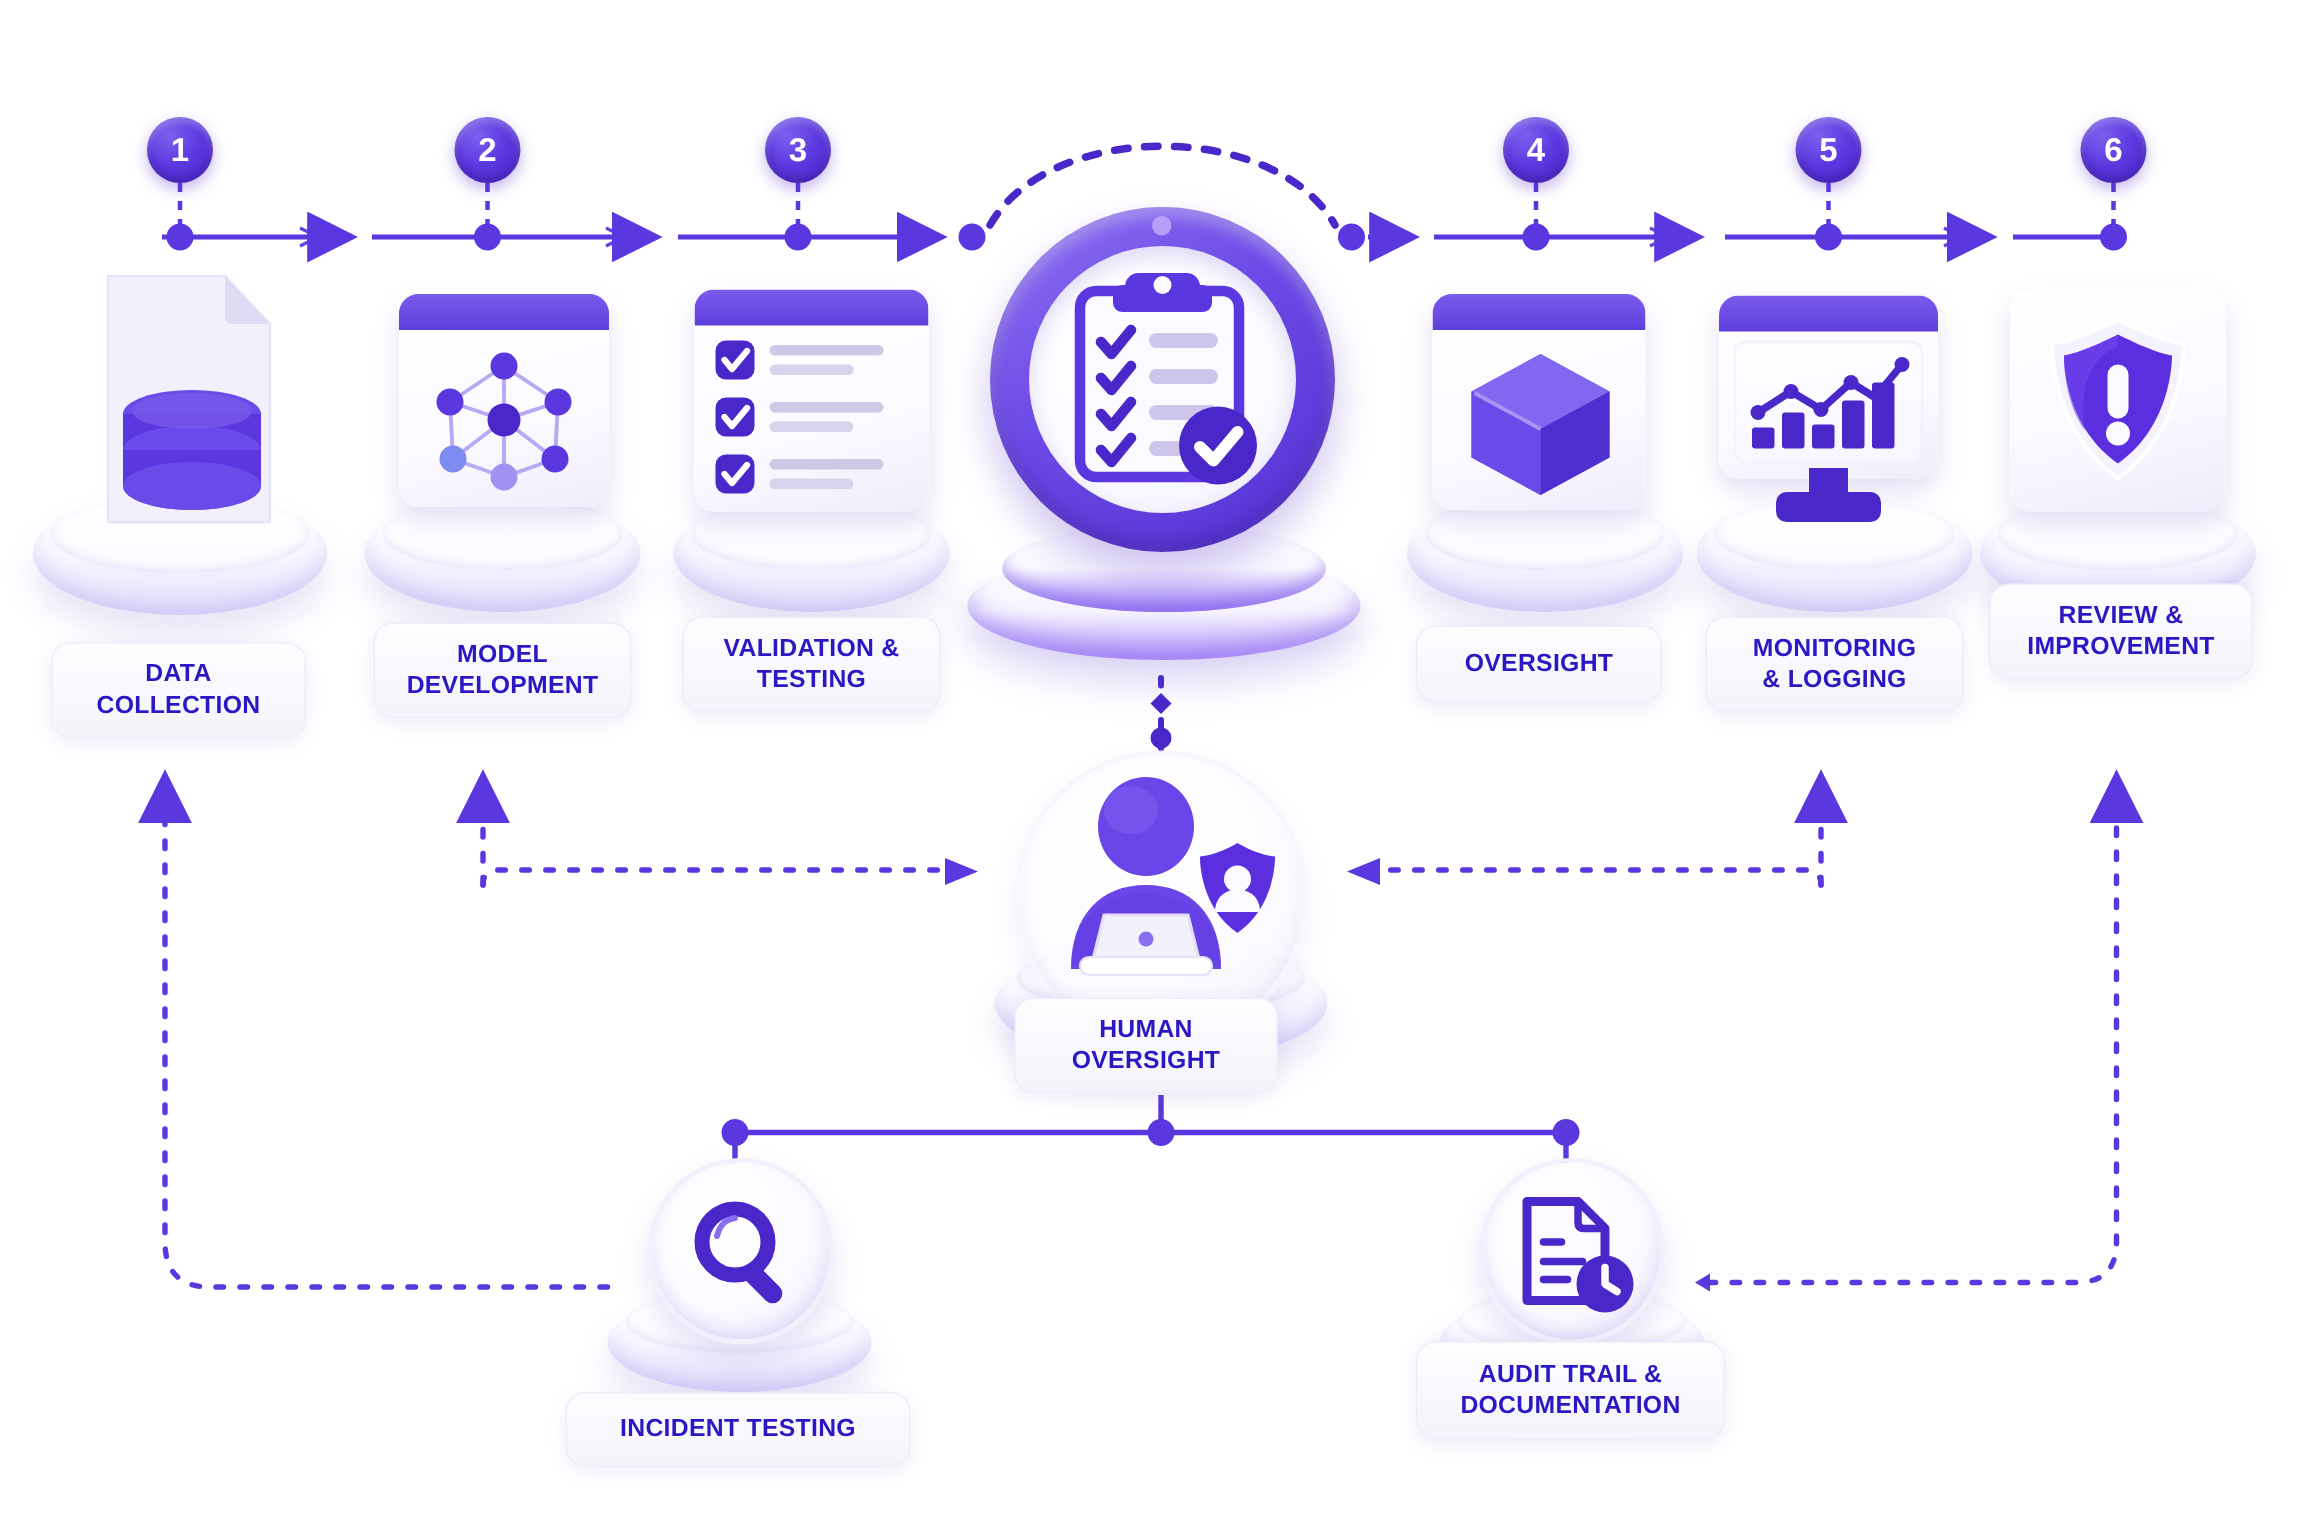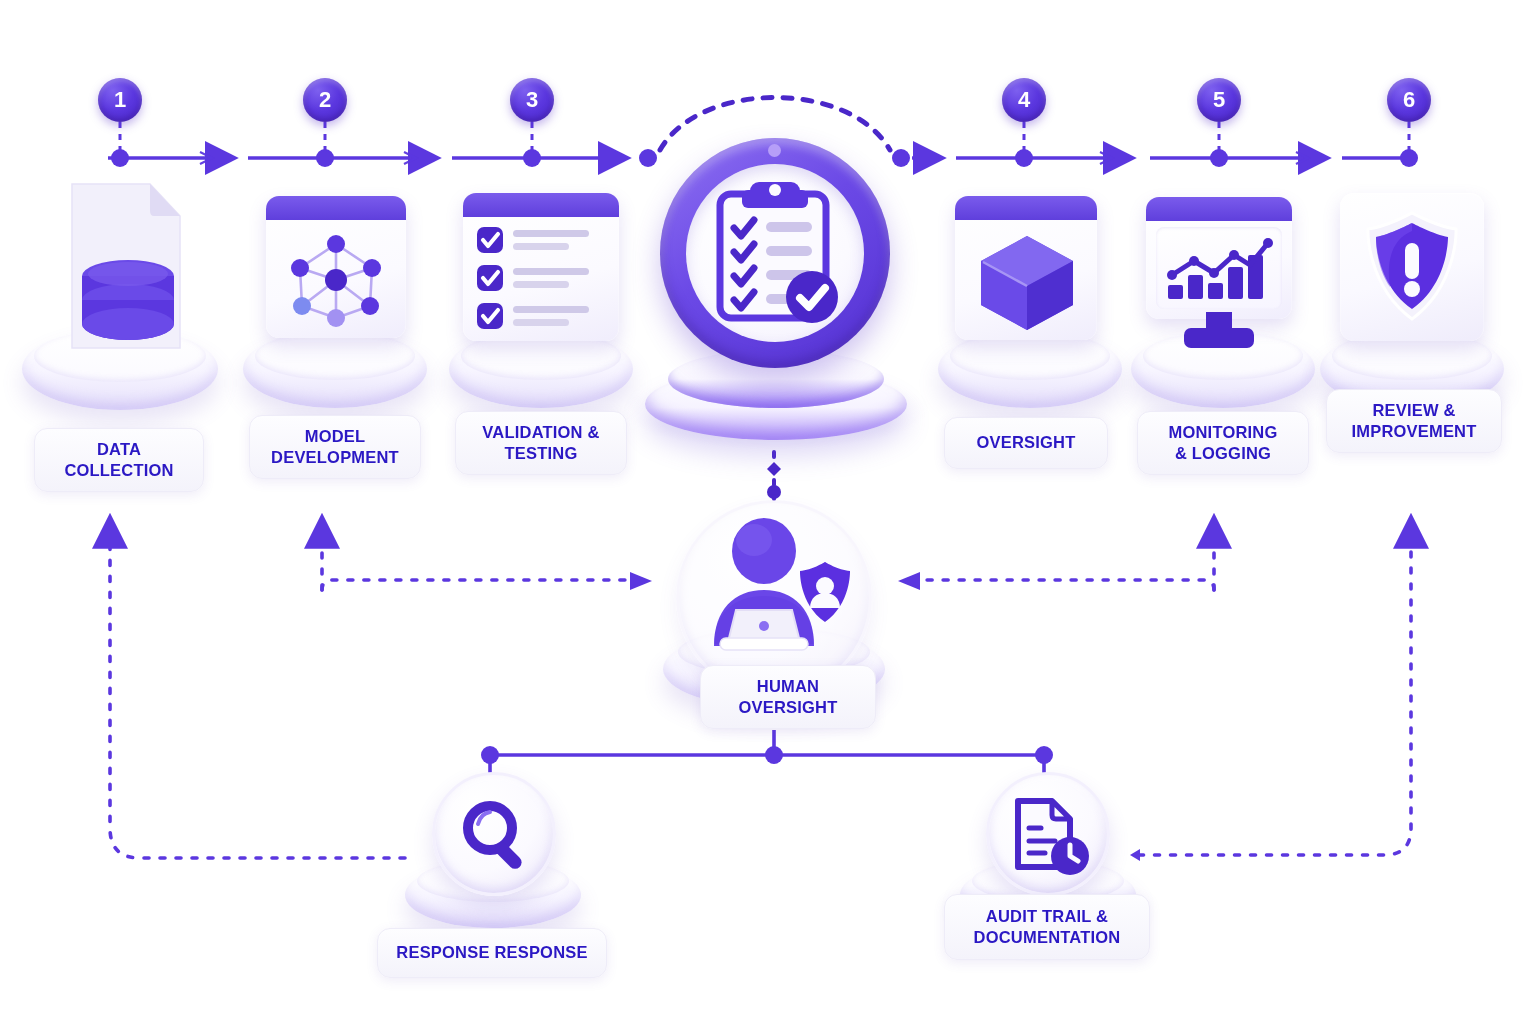--- a/index.html
+++ b/index.html
@@ -388,36 +388,36 @@
       <path d="M24,126 L100,126 L112,126 C112,98 94,78 62,78 C30,78 12,98 12,126 Z" fill="#5b37df" opacity=".35"></path>
       <path d="M34,92 L90,92 L98,124 L26,124 Z" fill="#f2f0fb" stroke="#e3def6" stroke-width="2"></path>
       <rect x="18" y="120" width="88" height="12" rx="6" fill="#ffffff" stroke="#e6e2f7" stroke-width="1.5"></rect>
       <circle cx="62" cy="108" r="5" fill="#8a6ef2"></circle>
       <g transform="translate(96,44)">
         <path d="M27,0 C27,0 14,8 2,9 C2,9 1,42 27,60 C53,42 52,9 52,9 C40,8 27,0 27,0 Z" fill="#5b2fe0"></path>
         <circle cx="27" cy="24" r="9" fill="#fbfaff"></circle>
         <path d="M12,46 C12,36 19,31 27,31 C35,31 42,36 42,46 Z" fill="#fbfaff"></path>
       </g>
     </svg>
-    <div class="label" style="left:700px;top:665px;width:176px;height:64px;z-index:5">
+    <div class="label" style="left:676px;top:665px;width:176px;height:64px;z-index:5">
       <span>HUMAN<br>OVERSIGHT</span>
     </div>
   </div>
 
   <div class="node">
     <div class="podium" style="left:405px;top:862px;width:176px;height:66px"></div>
     <div class="podium-top" style="left:417px;top:860px;width:152px;height:42px"></div>
     <div class="coin" style="left:432px;top:772px;width:124px;height:124px"></div>
     <svg style="position:absolute;left:462px;top:800px;width:70px;height:72px" viewBox="0 0 70 72">
       <circle cx="28" cy="28" r="22" fill="none" stroke="#4a27c9" stroke-width="10"></circle>
       <path d="M16,24 C18,16 22,13 28,12" stroke="#8a6ef2" stroke-width="4" fill="none" stroke-linecap="round"></path>
       <rect x="40" y="40" width="13" height="32" rx="6.5" fill="#4a27c9" transform="rotate(-45 46 56)"></rect>
     </svg>
     <div class="label" style="left:377px;top:928px;width:230px;height:50px">
-      <span>RESPONSE RESPONSE</span>
+      <span>INCIDENT TESTING</span>
     </div>
   </div>
 
   <div class="node">
     <div class="podium" style="left:960px;top:862px;width:176px;height:66px"></div>
     <div class="podium-top" style="left:972px;top:860px;width:152px;height:42px"></div>
     <div class="coin" style="left:986px;top:772px;width:124px;height:124px"></div>
     <svg style="position:absolute;left:1010px;top:795px;width:82px;height:82px" viewBox="0 0 82 82">
       <path d="M8,6 L42,6 L60,24 L60,72 L8,72 Z" fill="#fbfaff" stroke="#4a27c9" stroke-width="6" stroke-linejoin="round"></path>
       <path d="M42,6 L60,24 L46,24 Q42,24 42,20 Z" fill="#fbfaff" stroke="#4a27c9" stroke-width="5" stroke-linejoin="round"></path>

